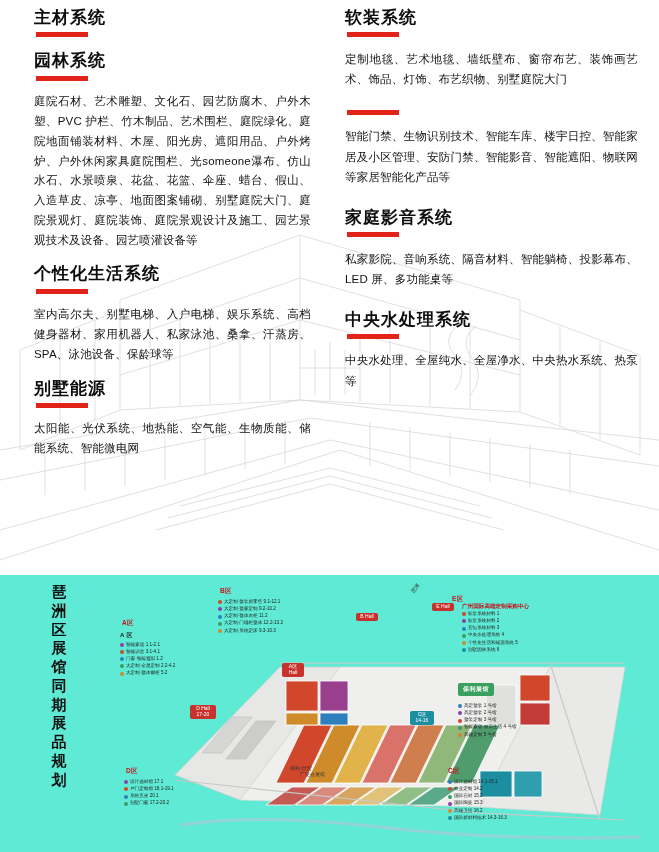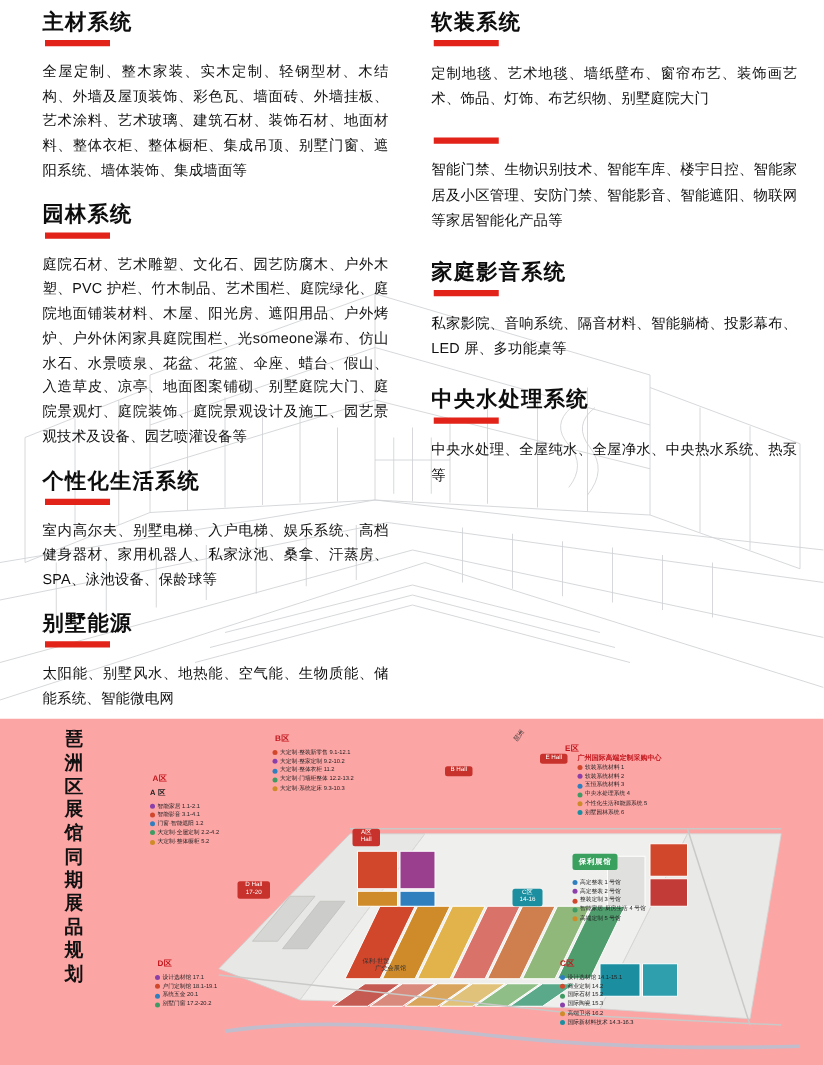--- a/index.html
+++ b/index.html
@@ -79,21 +79,21 @@
   .col.right .section { margin-bottom: 20px; }
   .col.right .sec-body { line-height: 1.78; }
 
   
   .map-block {
     position: absolute;
     left: 0;
     top: 575px;
     width: 659px;
     height: 277px;
-    background: #fca5a5;
+    background: #5eead4;
   }
   .map-vertical-title {
     position: absolute;
     left: 46px;
     top: 8px;
     width: 26px;
     font-size: 15px;
     font-weight: bold;
     line-height: 1.25;
     letter-spacing: 0px;
@@ -244,39 +244,38 @@
     </g>
   </svg>
 
   <div class="columns">
 
     <div class="col left">
 
       <div class="section">
         <h2 class="sec-title">主材系统</h2>
         <div class="sec-rule"></div>
-        <p class="sec-body">全屋定制、整木家装、实木定制、轻钢型材、木结构、外墙及屋顶装饰、彩色瓦、墙面砖、外墙挂板、艺术涂料、艺术玻璃、建筑石材、装饰石材、地面材料、整体衣柜、整体橱柜、集成吊顶、别墅门窗、遮阳系统、墙体装饰、集成墙面等</p>
       </div>
 
       <div class="section">
         <h2 class="sec-title">园林系统</h2>
         <div class="sec-rule"></div>
         <p class="sec-body">庭院石材、艺术雕塑、文化石、园艺防腐木、户外木塑、PVC 护栏、竹木制品、艺术围栏、庭院绿化、庭院地面铺装材料、木屋、阳光房、遮阳用品、户外烤炉、户外休闲家具庭院围栏、光someone瀑布、仿山水石、水景喷泉、花盆、花篮、伞座、蜡台、假山、入造草皮、凉亭、地面图案铺砌、别墅庭院大门、庭院景观灯、庭院装饰、庭院景观设计及施工、园艺景观技术及设备、园艺喷灌设备等</p>
       </div>
 
       <div class="section">
         <h2 class="sec-title">个性化生活系统</h2>
         <div class="sec-rule"></div>
         <p class="sec-body">室内高尔夫、别墅电梯、入户电梯、娱乐系统、高档健身器材、家用机器人、私家泳池、桑拿、汗蒸房、SPA、泳池设备、保龄球等</p>
       </div>
 
       <div class="section">
         <h2 class="sec-title">别墅能源</h2>
         <div class="sec-rule"></div>
-        <p class="sec-body">太阳能、别墅风水、地热能、空气能、生物质能、储能系统、智能微电网</p>
+        <p class="sec-body">太阳能、光伏系统、地热能、空气能、生物质能、储能系统、智能微电网</p>
       </div>
 
     </div>
 
     <div class="col right">
 
       <div class="section">
         <h2 class="sec-title">软装系统</h2>
         <div class="sec-rule"></div>
         <p class="sec-body">定制地毯、艺术地毯、墙纸壁布、窗帘布艺、装饰画艺术、饰品、灯饰、布艺织物、别墅庭院大门</p>

